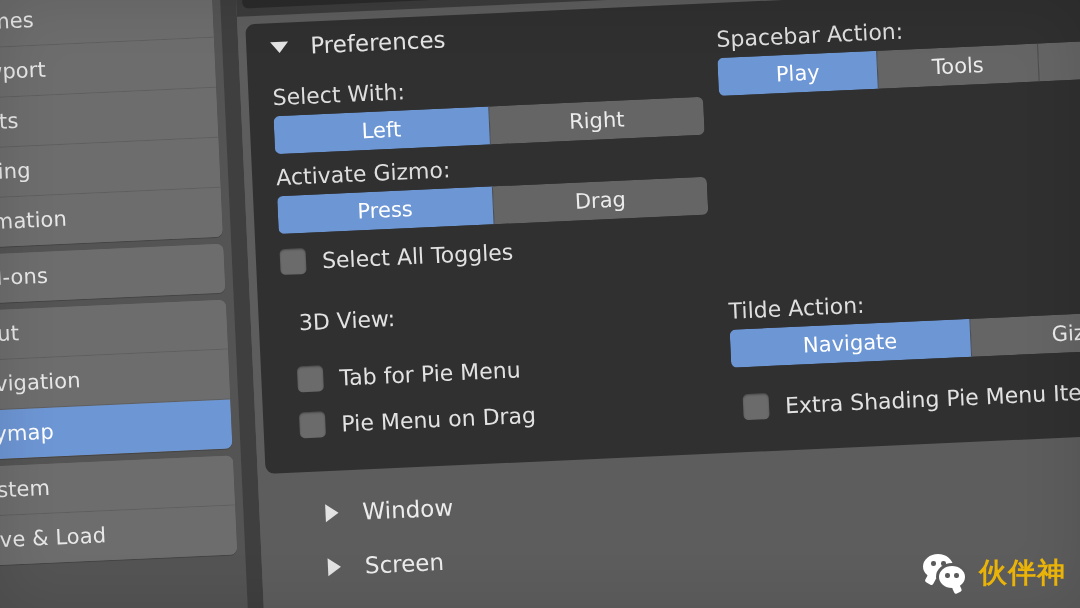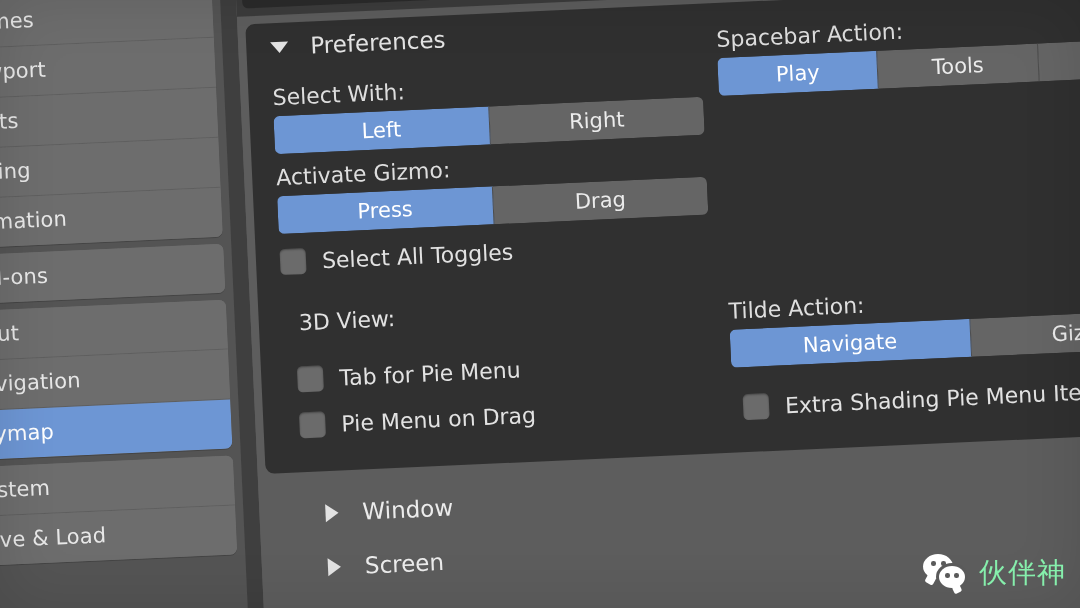--- a/index.html
+++ b/index.html
@@ -149,21 +149,21 @@
   }
   .wc-b2{
     position:absolute;left:16px;top:12px;width:26px;height:22px;background:#ffffff;border-radius:50%;
     box-shadow:0 0 0 3px #5a5a5a;
   }
   .wc-b2::after{
     content:"";position:absolute;right:4px;bottom:-5px;width:8px;height:8px;background:#ffffff;
     transform:rotate(-25deg);border-radius:2px;
   }
   .wc-dot{position:absolute;width:4.5px;height:4.5px;background:#5a5a5a;border-radius:50%;}
-  .wm-text{color:#86efac;font-size:28px;font-weight:normal;letter-spacing:1px;}
+  .wm-text{color:#eab308;font-size:28px;font-weight:bold;letter-spacing:1px;}
 
   
   .soft{
     position:absolute;inset:0;pointer-events:none;
     box-shadow:inset 0 0 60px rgba(0,0,0,.12);
   }
 </style>
 </head>
 <body>
 

